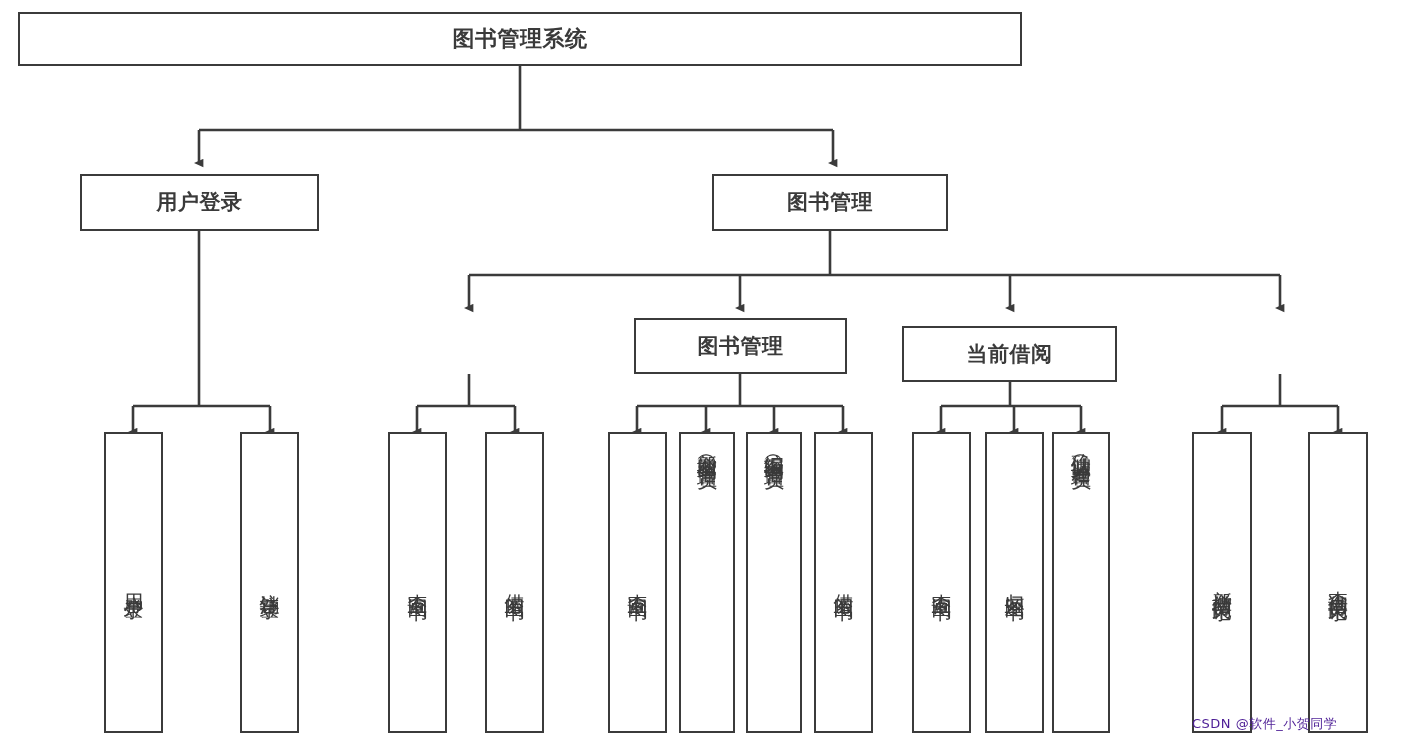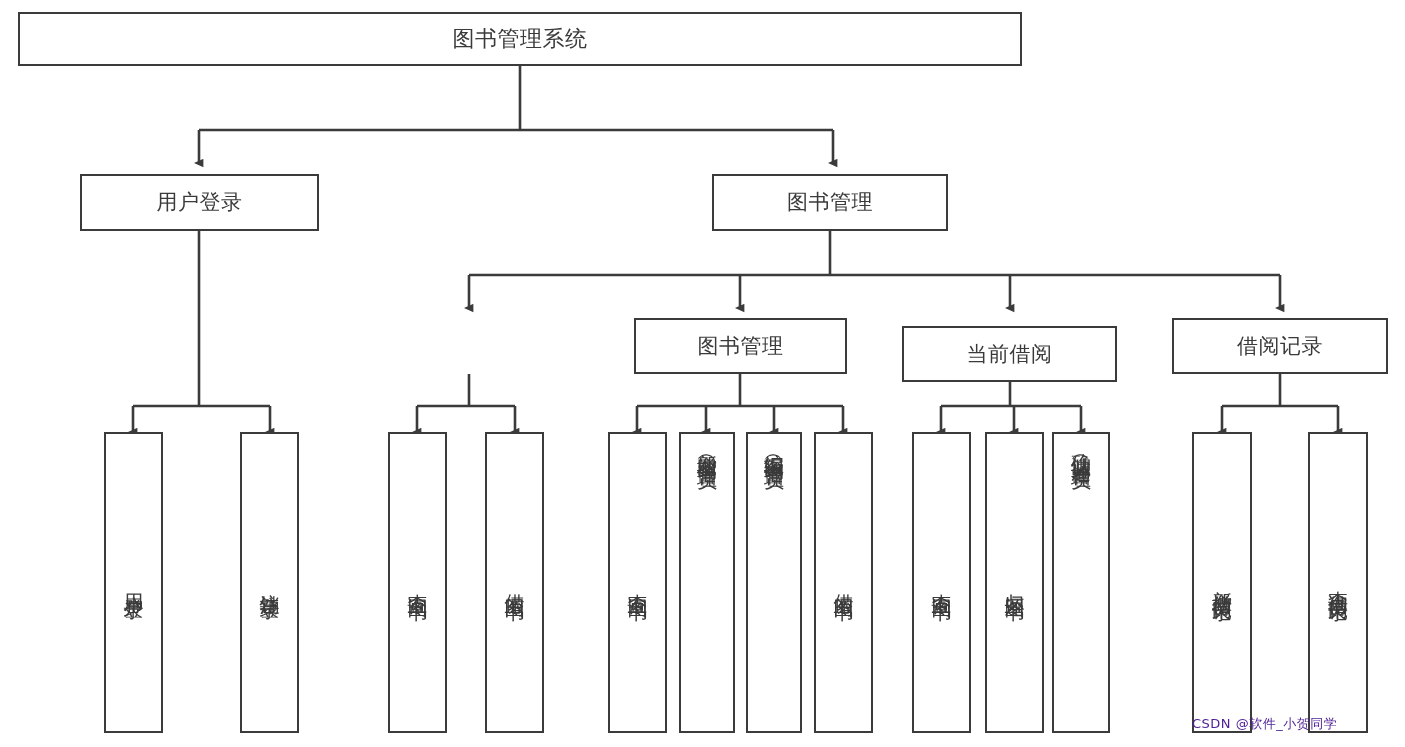--- a/index.html
+++ b/index.html
@@ -38,20 +38,21 @@
   }
   .node .label {
     display: block;
     text-align: center;
     line-height: 1.15;
     letter-spacing: 0.5px;
   }
   
   .node.horiz .label {
     font-size: 21px;
+    font-weight: bold;
   }
   .node.root .label {
     font-size: 22px;
   }
   
   .node.vert {
     align-items: flex-start;
     justify-content: center;
     padding-top: 4px;
   }
@@ -145,23 +146,20 @@
 
 
   <div class="node horiz" style="left:634px; top:318px; width:213px; height:56px;">
     <span class="label">图书管理</span>
   </div>
 
   <div class="node horiz" style="left:902px; top:326px; width:215px; height:56px;">
     <span class="label">当前借阅</span>
   </div>
 
-  <div class="node horiz" style="left:1172px; top:318px; width:216px; height:56px;">
-    <span class="label">借阅记录</span>
-  </div>
 
   <div class="node vert short" style="left:104px; top:432px; width:59px; height:301px;">
     <span class="label">用户登录</span>
   </div>
 
   <div class="node vert short" style="left:240px; top:432px; width:59px; height:301px;">
     <span class="label">注销登录</span>
   </div>
 
   <div class="node vert short" style="left:388px; top:432px; width:59px; height:301px;">

